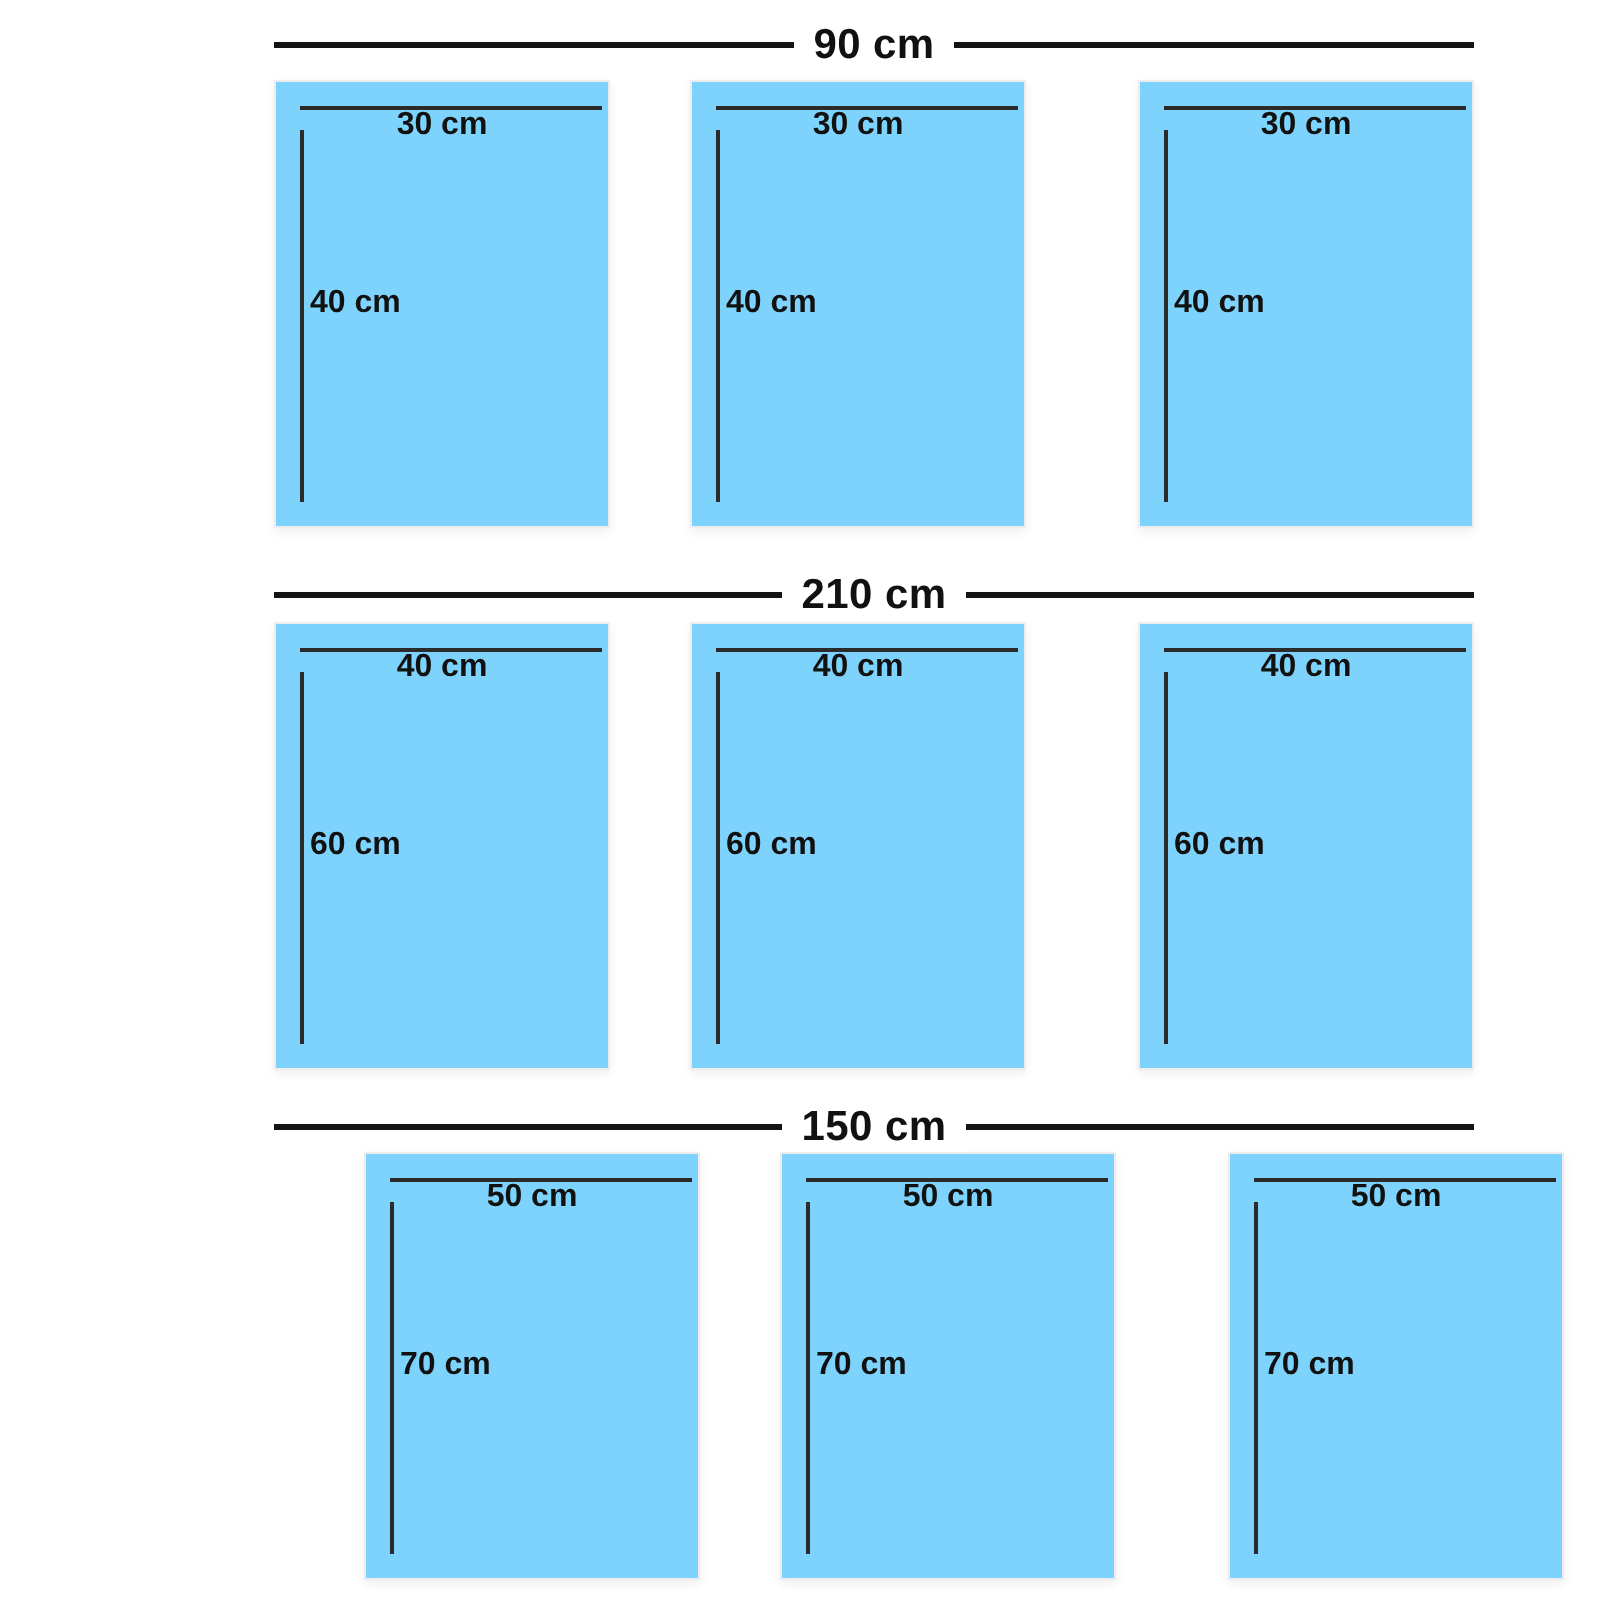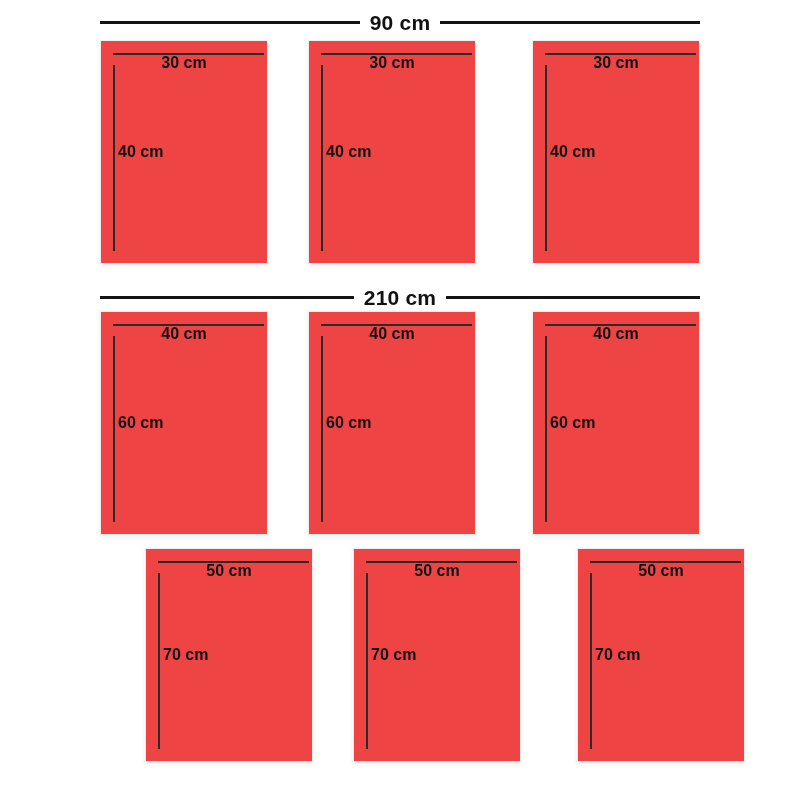--- a/index.html
+++ b/index.html
@@ -16,20 +16,21 @@
     height: 800px;
     background: var(--bg);
     font-family: "Liberation Sans", sans-serif;
     overflow: hidden;
   }
   .canvas {
     position: relative;
     width: 668px;
     height: 800px;
     padding-top: 9px;
+    margin-left: 37px;
   }
   .section { width: 800px; }
   .section + .section.s2 { margin-top: 20px; }
   .section + .section.s3 { margin-top: 15px; }
 
   .section-header {
     position: relative;
     width: 600px;
     height: 28px;
     margin-left: 100px;
@@ -62,21 +63,21 @@
     align-items: flex-start;
   }
   .s1 .cards { margin-top: 3px; }
   .s2 .cards { margin-top: -1px; }
   .s3 .cards { margin-top: -2px; padding-left: 45px; }
 
   .frame-card {
     position: relative;
     width: 168px;
     height: 224px;
-    background: #ef4444;
+    background: #7dd3fc;
     border: 1px solid var(--card_border);
     box-shadow: 0 2px 5px rgba(0,0,0,0.07);
   }
   .s3 .frame-card { height: 214px; }
   .frame-card.c1 { margin-left: 100px; }
   .frame-card.c2 { margin-left: 40px; }
   .frame-card.c3 { margin-left: 56px; }
 
   .dim-line-top {
     position: absolute;
@@ -164,20 +165,24 @@
       <div class="frame-card c3">
         <div class="dim-line-top"></div>
         <div class="frame-width-label">40 cm</div>
         <div class="dim-line-left"></div>
         <div class="frame-height-label">60 cm</div>
       </div>
     </div>
   </div>
 
   <div class="section s3">
+    <div class="section-header">
+      <div class="total-line"></div>
+      <span class="total-label">150 cm</span>
+    </div>
     <div class="cards">
       <div class="frame-card c1">
         <div class="dim-line-top"></div>
         <div class="frame-width-label">50 cm</div>
         <div class="dim-line-left"></div>
         <div class="frame-height-label">70 cm</div>
       </div>
       <div class="frame-card c2">
         <div class="dim-line-top"></div>
         <div class="frame-width-label">50 cm</div>

